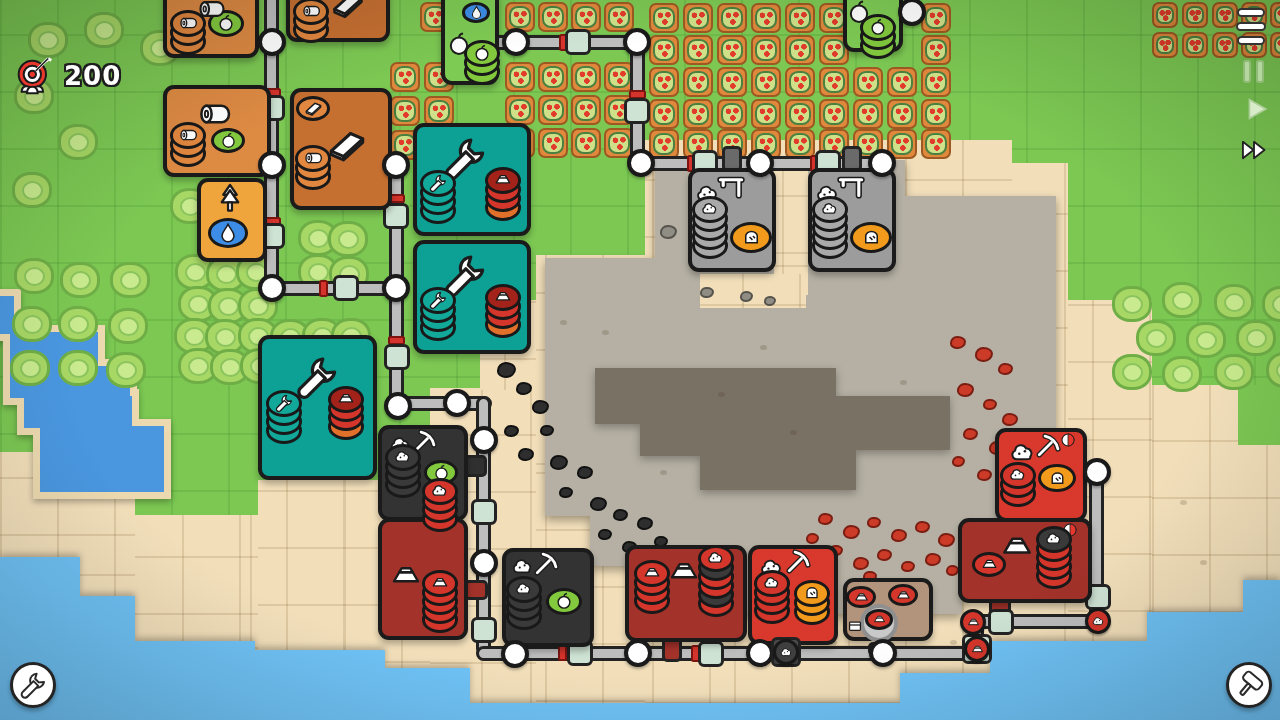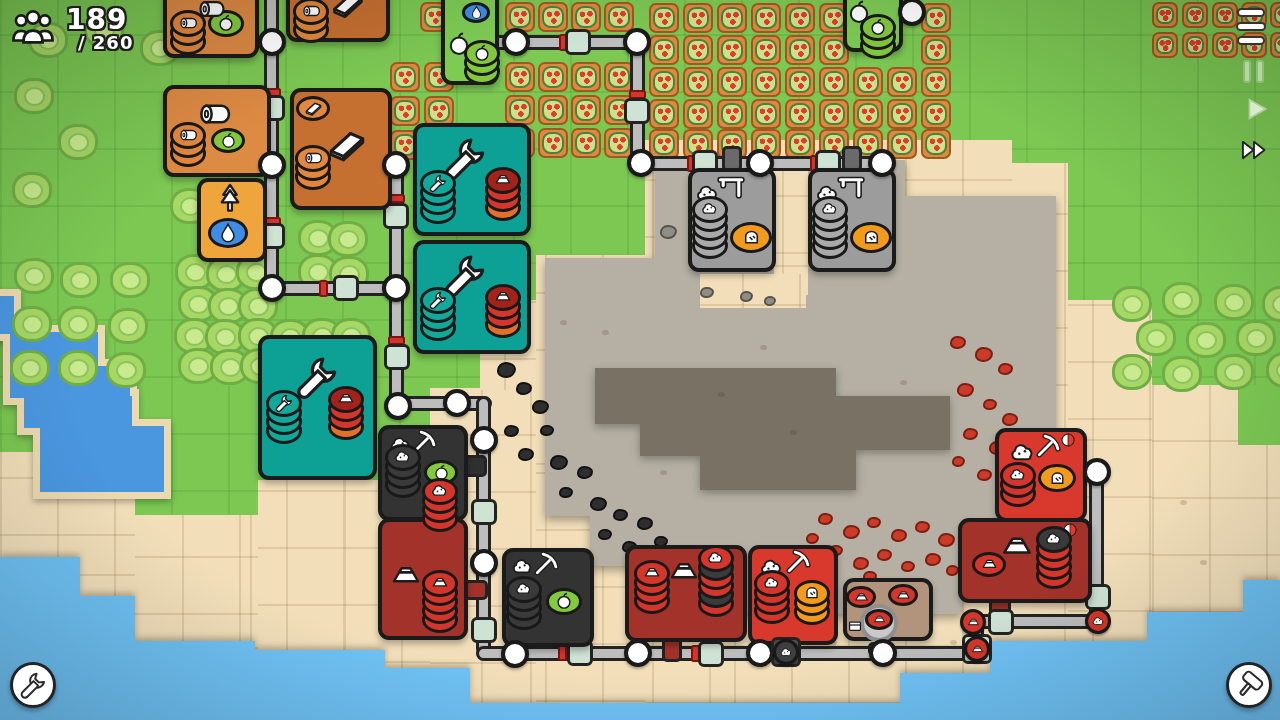--- a/index.html
+++ b/index.html
@@ -1017,37 +1017,36 @@
         <svg width="15" height="15" viewBox="0 0 24 24">
           <g fill="#fff" stroke="#1c1c1c" stroke-width="1.6">
             <path d="M7.2 17a3.6 3.6 0 0 1-1.5-6.9 4.6 4.6 0 0 1 8.8-1.6 3.9 3.9 0 0 1 3.3 6.4c.6 2.1-1.6 2.1-2.9 2.1z"></path>
             <circle cx="9" cy="12.5" r="1" fill="#1c1c1c" stroke="none"></circle>
             <circle cx="13.5" cy="10.5" r="1" fill="#1c1c1c" stroke="none"></circle>
           </g>
         </svg>
       </div>
     </div>
 
-  <div class="abs" style="left:8px;top:6px;z-index:70;display:flex;align-items:flex-start;">
+  <div class="abs" style="left:14px;top:56px;z-index:70;display:flex;align-items:center;">
     <span>
-      <svg width="50" height="46" viewBox="0 0 24 24">
-          <g fill="#fff" stroke="#1a1a1a" stroke-width="1.4">
-        <circle cx="5.8" cy="7.6" r="2.7"></circle>
-            <circle cx="18.2" cy="7.6" r="2.7"></circle>
-            <circle cx="12" cy="6" r="3.2"></circle>
-        <path d="M1.8 18q0-5 4-5t4 5z"></path>
-            <path d="M14.2 18q0-5 4-5t4 5z"></path>
-            <path d="M7 19q0-6.2 5-6.2t5 6.2z"></path>
+      <svg width="40" height="40" viewBox="0 0 24 24">
+          <g stroke="#1a1a1a" stroke-width="1.2">
+        <circle cx="11" cy="11" r="8.2" fill="#e8382e"></circle>
+            <circle cx="11" cy="11" r="5.2" fill="#fff"></circle>
+            <circle cx="11" cy="11" r="2.2" fill="#e8382e"></circle>
+        <path d="M13 9l7.5-7.5M20.5 1.5l1.8 1.2M20.5 1.5l-1.2 1.8" stroke-width="1.7" fill="none" stroke="#fff"></path>
+        <path d="M13 9l7.5-7.5" stroke-width="0.9" fill="none"></path>
+        <path d="M4.6 21.5q0-3.4 3-3.4t3 3.4z" fill="#fff"></path>
+            <path d="M11.4 21.5q0-3.4 3-3.4t3 3.4z" fill="#fff"></path>
+            <path d="M7.8 22.4q0-4 3.2-4t3.2 4z" fill="#fff"></path>
           </g>
         </svg>
     </span>
-    <div style="margin-left:8px;">
-      <div class="hudtxt" style="font-size:28px;line-height:28px;">189</div>
-      <div class="hudtxt" style="font-size:18px;line-height:18px;margin-left:12px;">/ 260</div>
-    </div>
+    <div class="hudtxt" style="font-size:26px;margin-left:10px;">200</div>
   </div>
 
   <div class="abs" style="left:1236px;top:8px;z-index:70;">
     <div>
       <div class="menubar" style="width:28px;margin:0 0 5px 1px;"></div>
       <div class="menubar" style="width:30px;margin:0 0 5px 0;"></div>
       <div class="menubar" style="width:28px;margin-left:1px;"></div>
     </div>
   </div>
   <div class="abs" style="left:1243px;top:60px;z-index:70;display:flex;gap:5px;">

